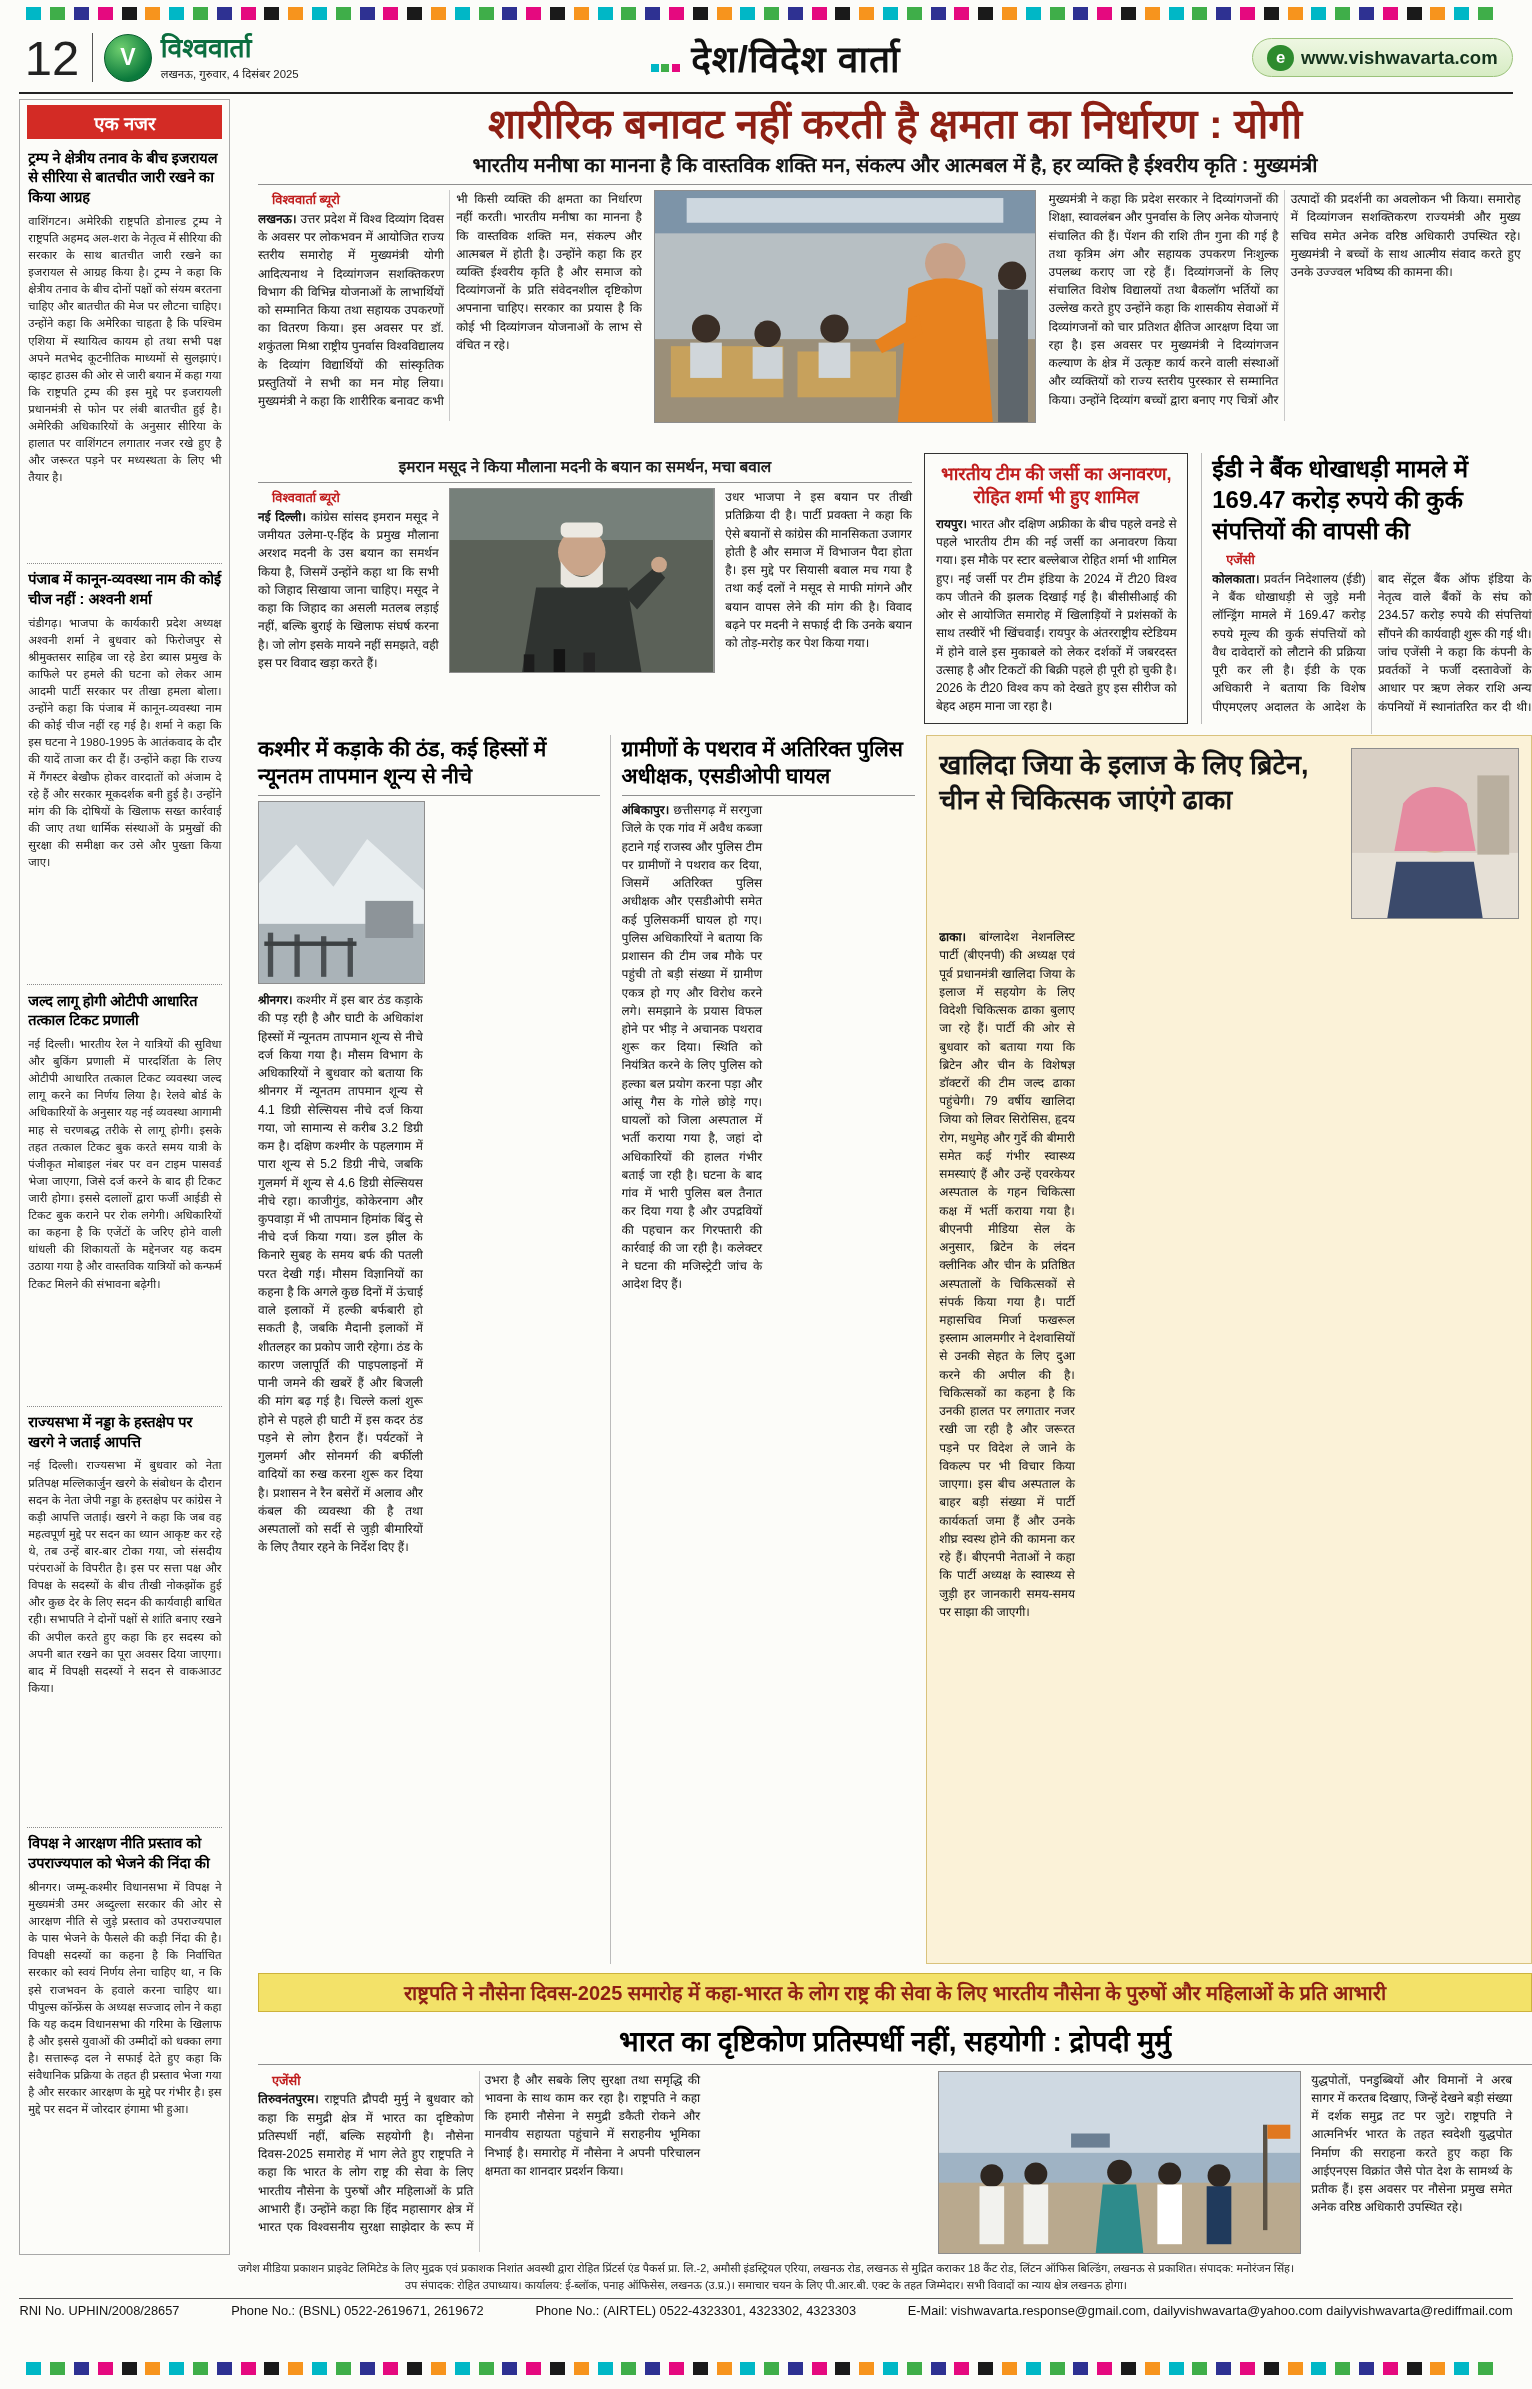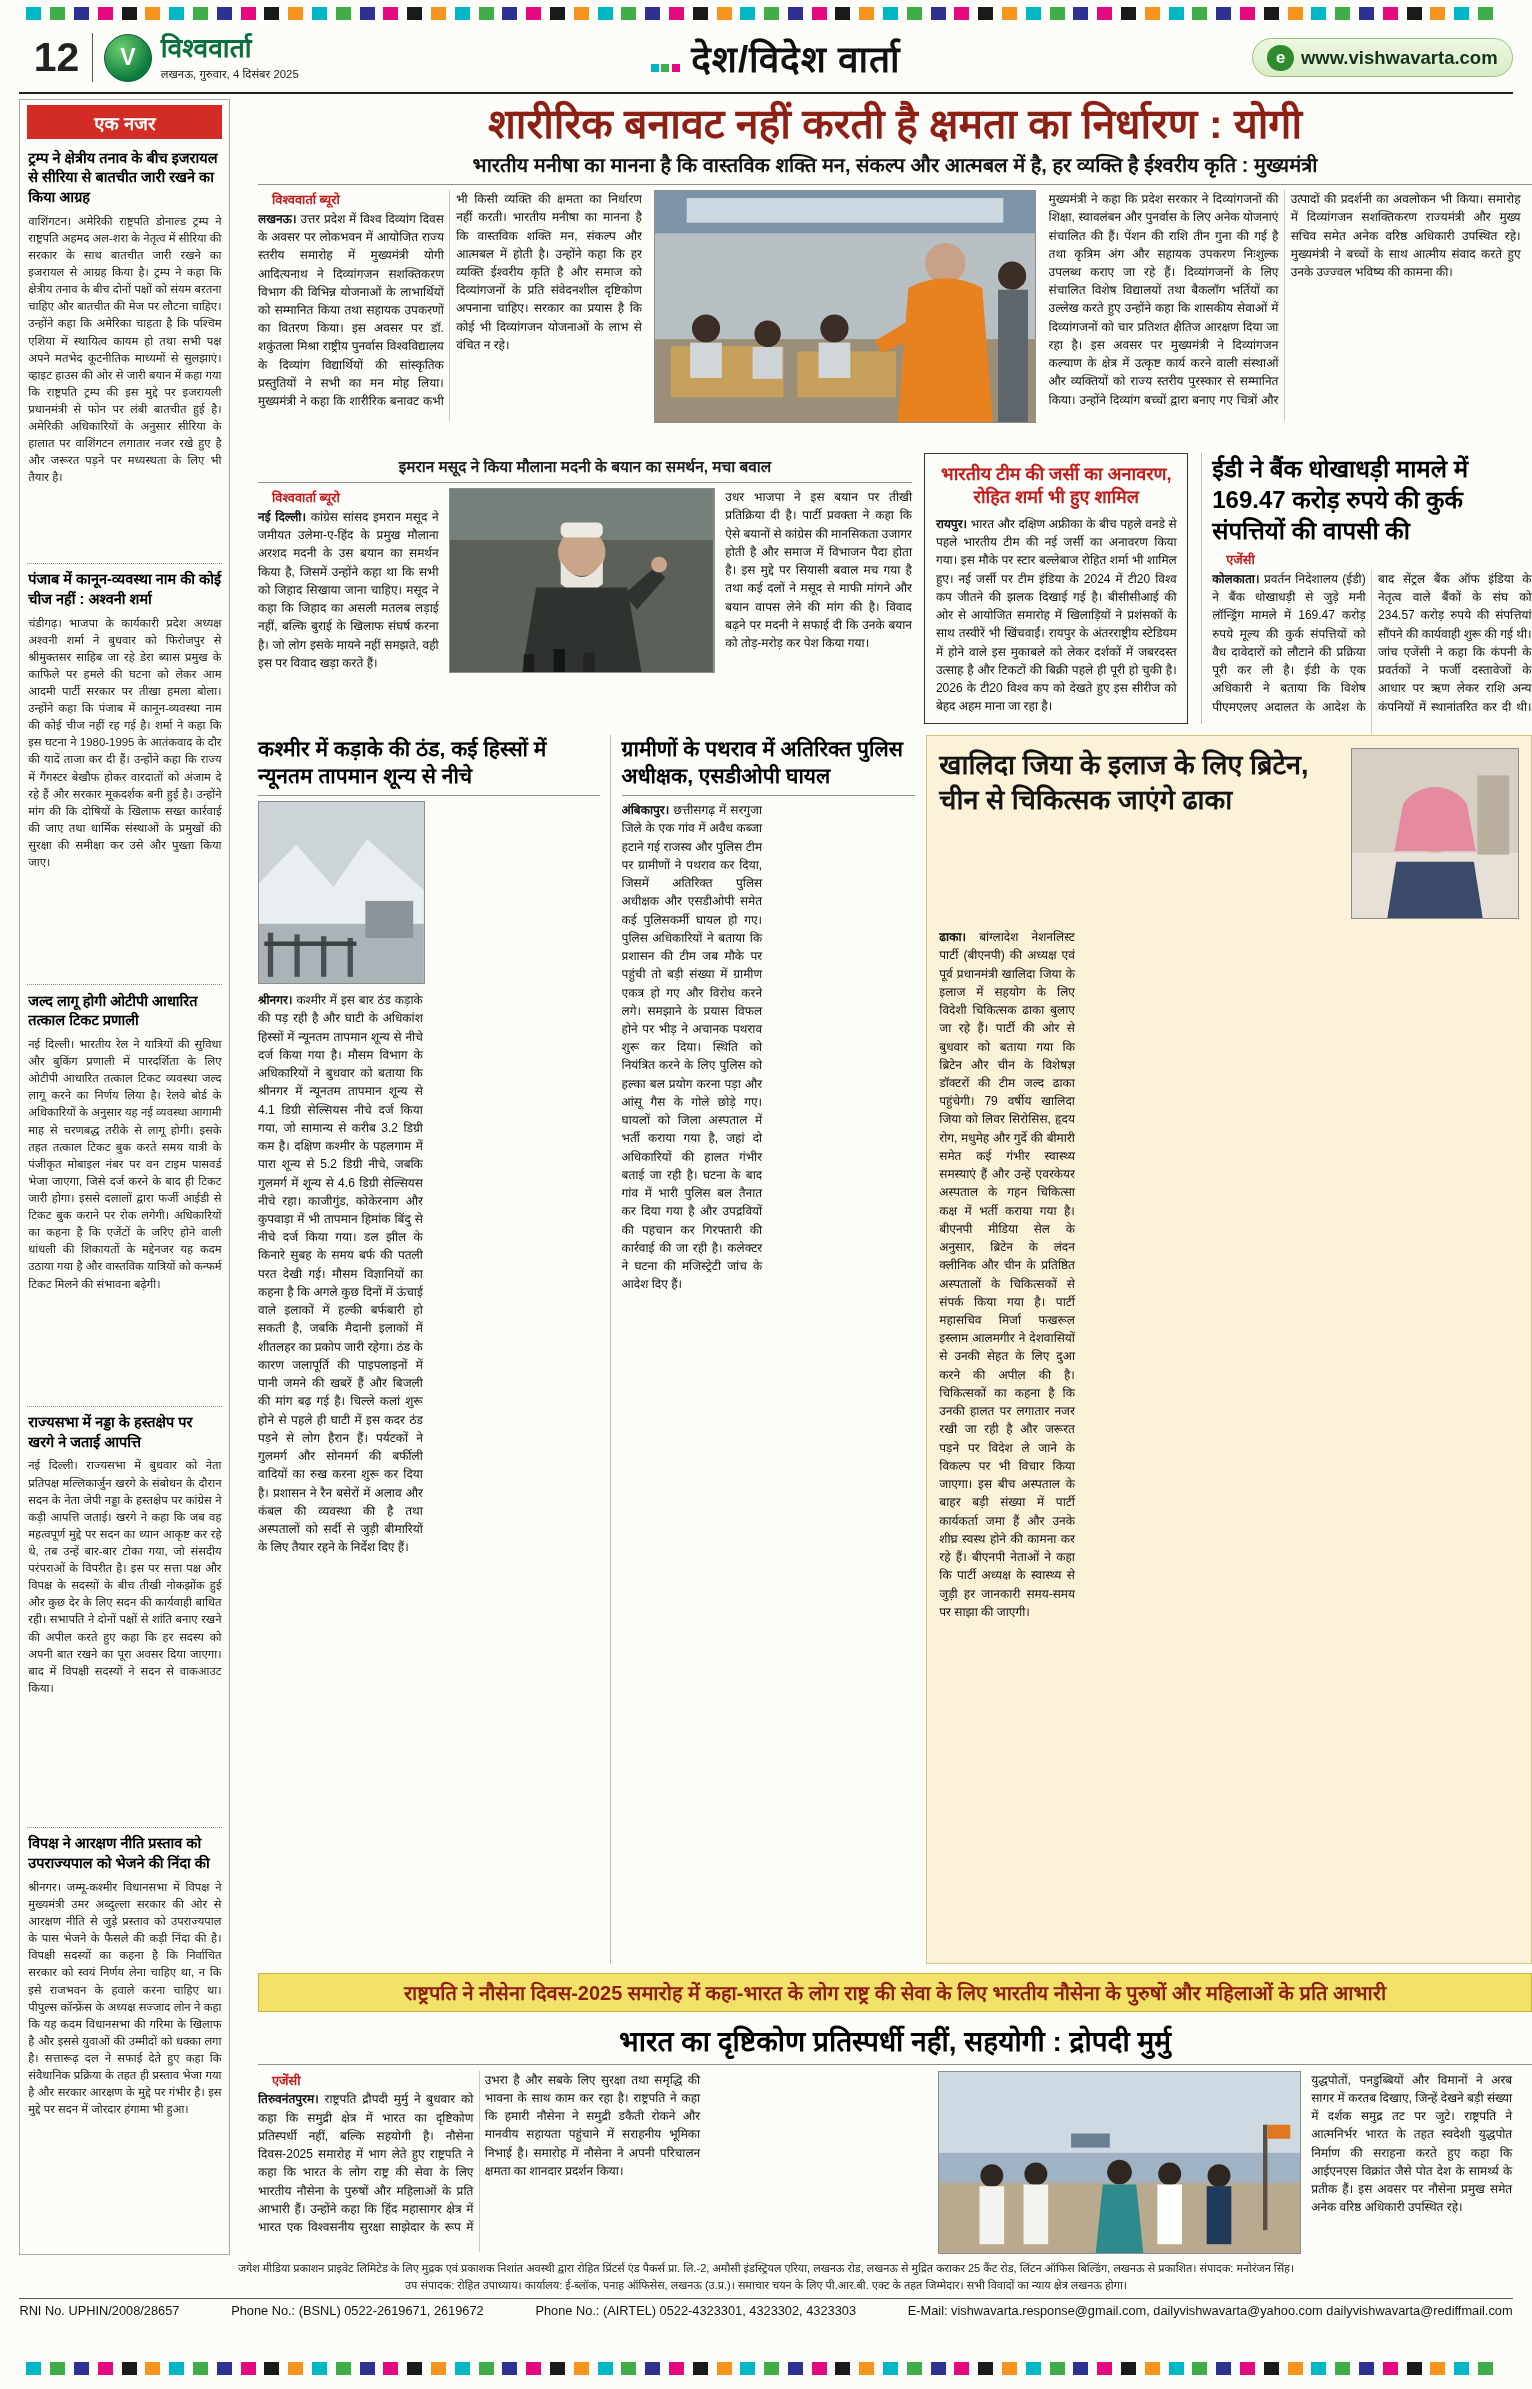--- a/index.html
+++ b/index.html
@@ -6,21 +6,21 @@
   html,body{margin:0;padding:0;background:#777;}
   #page{position:relative;width:1532px;height:2389px;background:#fcfcf9;margin:0 auto;
         font-family:"Liberation Sans","DejaVu Sans",sans-serif;color:#111;overflow:hidden;}
   
   .strip{position:absolute;left:26.4px;right:26.4px;height:13.2px;display:flex;gap:8.8px;overflow:hidden;}
   .strip .sq{width:15px;height:13.2px;flex:0 0 auto;}
   .strip-top{top:7px;}
   .strip-bottom{top:2362px;}
   
   .masthead{position:absolute;top:26.4px;left:19.4px;right:19.4px;height:63px;display:flex;align-items:center;}
-  .pageno{font-size:41px;font-weight:bold;color:#222;padding:0 12.3px 0 5.3px;margin-left:9px;}
+  .pageno{font-size:49px;font-weight:normal;color:#222;padding:0 12.3px 0 5.3px;}
   .mast-div{width:1.8px;height:49px;background:#555;margin-right:10.6px;}
   .logo-circle{width:46px;height:46px;border-radius:50%;background:radial-gradient(circle at 35% 30%,#6fcf6f,#0b7a3c 70%);
       color:#fff;font-weight:bold;font-size:23px;display:flex;align-items:center;justify-content:center;border:1.8px solid #0a5d2e;margin-right:8.8px;}
   .paper-name{font-size:26.4px;font-weight:bold;color:#0b6e3f;line-height:1.05;}
   .paper-date{font-size:11.4px;color:#222;margin-top:2.6px;}
   .section-title{flex:1;text-align:center;font-size:37px;font-weight:bold;color:#101010;letter-spacing:0.9px;}
   .title-marks{display:inline-block;margin-right:8.8px;}
   .title-marks i{display:inline-block;width:8px;height:8px;margin-right:2.6px;}
   .web-pill{display:flex;align-items:center;gap:7px;background:linear-gradient(#eef7e2,#d7ecc4);
       border:0.9px solid #9bc27a;border-radius:19.4px;padding:5.3px 14px;}
@@ -377,21 +377,21 @@
           </svg>
         </div>
         <div class="mright">
           <p class="body">युद्धपोतों, पनडुब्बियों और विमानों ने अरब सागर में करतब दिखाए, जिन्हें देखने बड़ी संख्या में दर्शक समुद्र तट पर जुटे। राष्ट्रपति ने आत्मनिर्भर भारत के तहत स्वदेशी युद्धपोत निर्माण की सराहना करते हुए कहा कि आईएनएस विक्रांत जैसे पोत देश के सामर्थ्य के प्रतीक हैं। इस अवसर पर नौसेना प्रमुख समेत अनेक वरिष्ठ अधिकारी उपस्थित रहे।</p>
         </div>
       </div>
     </div>
   </div>
 
   <div class="footer">
-    <div class="foot-small">जगेश मीडिया प्रकाशन प्राइवेट लिमिटेड के लिए मुद्रक एवं प्रकाशक निशांत अवस्थी द्वारा रोहित प्रिंटर्स एंड पैकर्स प्रा. लि.-2, अमौसी इंडस्ट्रियल एरिया, लखनऊ रोड, लखनऊ से मुद्रित कराकर 25 कैंट रोड, लिंटन ऑफिस बिल्डिंग, लखनऊ से प्रकाशित। संपादक: मनोरंजन सिंह।</div>
+    <div class="foot-small">जगेश मीडिया प्रकाशन प्राइवेट लिमिटेड के लिए मुद्रक एवं प्रकाशक निशांत अवस्थी द्वारा रोहित प्रिंटर्स एंड पैकर्स प्रा. लि.-2, अमौसी इंडस्ट्रियल एरिया, लखनऊ रोड, लखनऊ से मुद्रित कराकर 18 कैंट रोड, लिंटन ऑफिस बिल्डिंग, लखनऊ से प्रकाशित। संपादक: मनोरंजन सिंह।</div>
     <div class="foot-small">उप संपादक: रोहित उपाध्याय। कार्यालय: ई-ब्लॉक, पनाह ऑफिसेस, लखनऊ (उ.प्र.)। समाचार चयन के लिए पी.आर.बी. एक्ट के तहत जिम्मेदार। सभी विवादों का न्याय क्षेत्र लखनऊ होगा।</div>
     <hr class="foot-rule">
     <div class="rni-row">
       <span>RNI No. UPHIN/2008/28657</span>
       <span>Phone No.:  (BSNL) 0522-2619671, 2619672</span>
       <span>Phone No.: (AIRTEL) 0522-4323301, 4323302, 4323303</span>
       <span class="lnk">E-Mail: vishwavarta.response@gmail.com,  dailyvishwavarta@yahoo.com  dailyvishwavarta@rediffmail.com</span>
     </div>
   </div>
 

